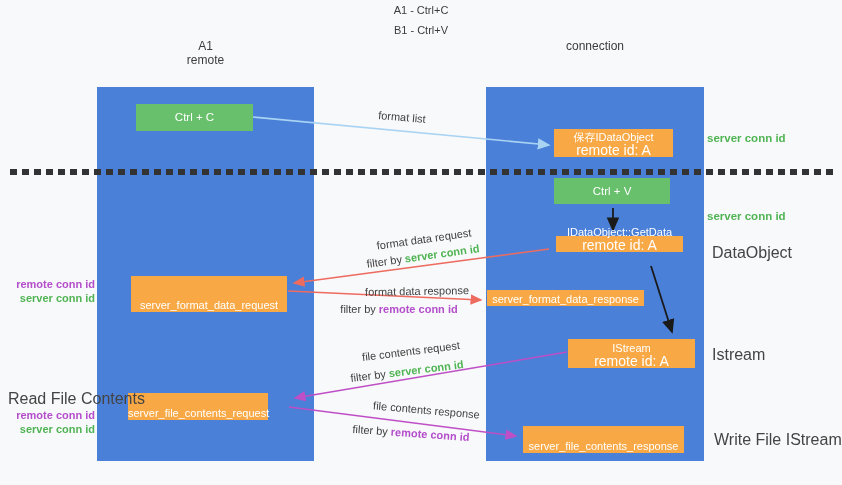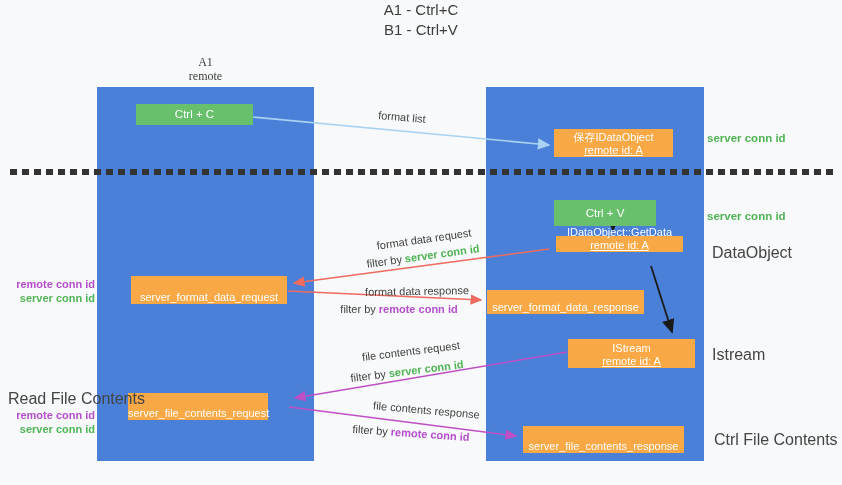--- a/index.html
+++ b/index.html
@@ -9,45 +9,45 @@
   }
   .canvas{
     position:relative;
     width:842px;height:485px;
     background:#f8f9fa;
     overflow:hidden;
   }
   .title{
     position:absolute;left:0;top:8;width:842px;
     text-align:center;color:#3c3c3c;
-    font-size:15px;line-height:20px;
+    font-size:11px;line-height:20px;
   }
   .lane-header{
-    position:absolute;top:55px;
+    position:absolute;top:39px;
     text-align:center;color:#3c3c3c;
-    font-size:12px;line-height:14px;font-family:Liberation Serif, serif;
+    font-size:12px;line-height:14px;
   }
   .lane{
     position:absolute;top:87px;height:374px;
     background:#4a80d8;
   }
   .dotted-divider{
     position:absolute;left:10px;top:169px;width:825px;height:6px;
     background:repeating-linear-gradient(90deg,#333 0 7px,transparent 7px 12px);
   }
   .arrows{position:absolute;left:0;top:0;pointer-events:none;}
   .node{
     position:absolute;
     color:#fff;text-align:center;
     display:flex;flex-direction:column;justify-content:center;
     font-size:11.5px;line-height:13px;
   }
   .node.green{background:#68bf6c;}
   .node.orange{background:#f8a844;justify-content:flex-end;}
-  .node .l2{font-size:11px;text-decoration:underline;}
+  .node .l2{font-size:14px;}
   .edge-label{
     position:absolute;color:#3f3f3f;font-size:11px;
     text-align:center;white-space:nowrap;
   }
   .edge-label .green-id{color:#50b454;font-weight:bold;}
   .edge-label .purple-id{color:#b44ecc;font-weight:bold;}
   .edge-label .fb{margin-right:3px;}
   .ann{
     position:absolute;white-space:nowrap;font-size:16px;color:#444;
   }
@@ -67,20 +67,21 @@
   <div class="title">
     <div>A1 - Ctrl+C</div>
     <div>B1 - Ctrl+V</div>
   </div>
 
   <div class="lane-header" style="left:97px;width:217px;">
     <div>A1</div>
     <div>remote</div>
   </div>
   <div class="lane-header" style="left:486px;width:218px;">
+    <div>connection</div>
   </div>
 
   <div class="lane" style="left:97px;width:217px;"></div>
   <div class="lane" style="left:486px;width:218px;"></div>
 
   <div class="dotted-divider"></div>
 
   <svg class="arrows" width="842" height="485">
     <defs>
       <marker id="ah-blue" markerWidth="9" markerHeight="8" refX="7" refY="3.5" orient="auto">
@@ -98,42 +99,42 @@
     </defs>
     <line x1="253" y1="117" x2="549" y2="145" stroke="#a9d3f3" stroke-width="1.6" marker-end="url(#ah-blue)"></line>
     <line x1="613" y1="208" x2="613" y2="230" stroke="#1a1a1a" stroke-width="1.8" marker-end="url(#ah-black)"></line>
     <line x1="549" y1="249" x2="294" y2="283" stroke="#ee6b60" stroke-width="1.5" marker-end="url(#ah-red)"></line>
     <line x1="288" y1="291" x2="481" y2="300" stroke="#ee6b60" stroke-width="1.5" marker-end="url(#ah-red)"></line>
     <line x1="651" y1="266" x2="672" y2="332" stroke="#1a1a1a" stroke-width="1.8" marker-end="url(#ah-black)"></line>
     <line x1="567" y1="352" x2="295" y2="398" stroke="#bf4fc6" stroke-width="1.5" marker-end="url(#ah-magenta)"></line>
     <line x1="289" y1="407" x2="516" y2="436" stroke="#bf4fc6" stroke-width="1.5" marker-end="url(#ah-magenta)"></line>
   </svg>
 
-  <div class="node green" style="left:136px;top:104px;width:117px;height:21px;">
+  <div class="node green" style="left:136px;top:104px;width:117px;height:27px;">
     <div>Ctrl + C</div>
   </div>
-  <div class="node orange" style="left:131px;top:276px;width:156px;height:28px;font-size:11px;">
+  <div class="node orange" style="left:131px;top:276px;width:156px;height:36px;font-size:11px;">
     <div>server_format_data_request</div>
   </div>
   <div class="node orange" style="left:128px;top:393px;width:140px;height:27px;font-size:11px;">
     <div>server_file_contents_request</div>
   </div>
 
   <div class="node orange" style="left:554px;top:129px;width:119px;height:28px;font-size:11px;">
     <div>保存IDataObject</div>
     <div class="l2">remote id: A</div>
   </div>
-  <div class="node green" style="left:554px;top:200px;width:102px;height:26px;">
+  <div class="node green" style="left:554px;top:178px;width:116px;height:26px;">
     <div>Ctrl + V</div>
   </div>
   <div class="node orange" style="left:556px;top:236px;width:127px;height:16px;font-size:11px;">
     <div>IDataObject::GetData</div>
     <div class="l2">remote id: A</div>
   </div>
-  <div class="node orange" style="left:487px;top:290px;width:157px;height:24px;font-size:11px;">
+  <div class="node orange" style="left:487px;top:290px;width:157px;height:16px;font-size:11px;">
     <div>server_format_data_response</div>
   </div>
   <div class="node orange" style="left:568px;top:339px;width:127px;height:29px;font-size:11px;">
     <div>IStream</div>
     <div class="l2">remote id: A</div>
   </div>
   <div class="node orange" style="left:523px;top:426px;width:161px;height:27px;font-size:11px;">
     <div>server_file_contents_response</div>
   </div>
 
@@ -154,21 +155,21 @@
   </div>
   <div class="edge-label" style="left:364px;top:404px;width:125px;transform:rotate(5deg);">file contents response</div>
   <div class="edge-label" style="left:346px;top:427px;width:130px;transform:rotate(4deg);">
     <span class="fb">filter by</span><span class="purple-id">remote conn id</span>
   </div>
 
   <div class="ann green" style="left:707px;top:132px;">server conn id</div>
   <div class="ann green" style="left:707px;top:210px;">server conn id</div>
   <div class="ann" style="left:712px;top:244px;">DataObject</div>
   <div class="ann" style="left:712px;top:346px;">Istream</div>
-  <div class="ann" style="left:714px;top:431px;">Ctrl File Contents</div>
+  <div class="ann" style="left:714px;top:431px;">Write File IStream</div>
 
   <div class="id-block" style="top:277px;">
     <div class="purple-id">remote conn id</div>
     <div class="green-id">server conn id</div>
   </div>
   <div class="ann" style="left:8px;top:390px;">Read File Contents</div>
   <div class="id-block" style="top:408px;">
     <div class="purple-id">remote conn id</div>
     <div class="green-id">server conn id</div>
   </div>

